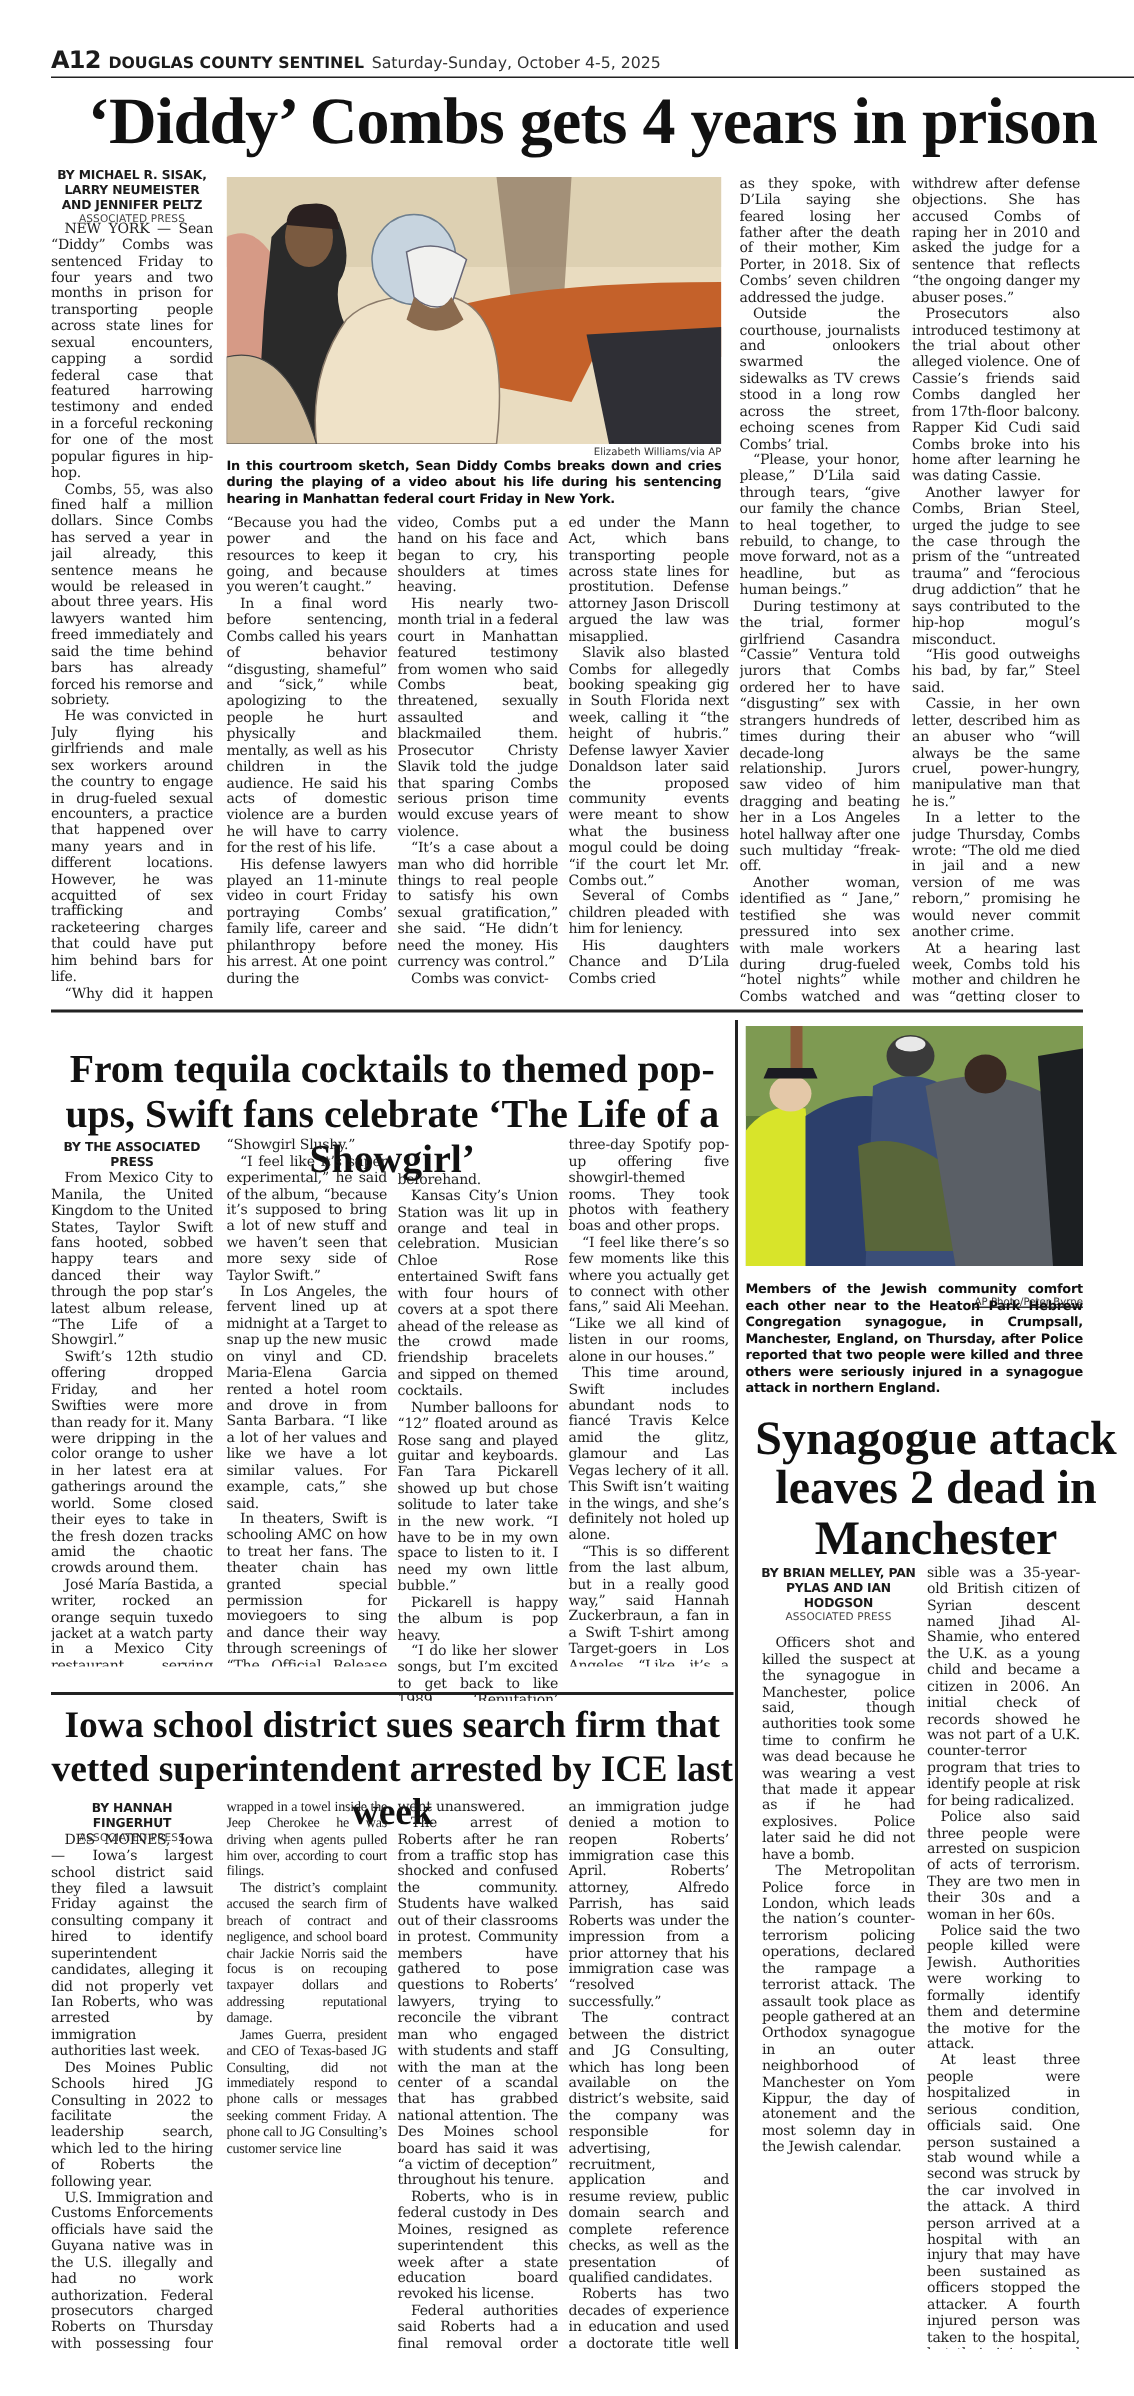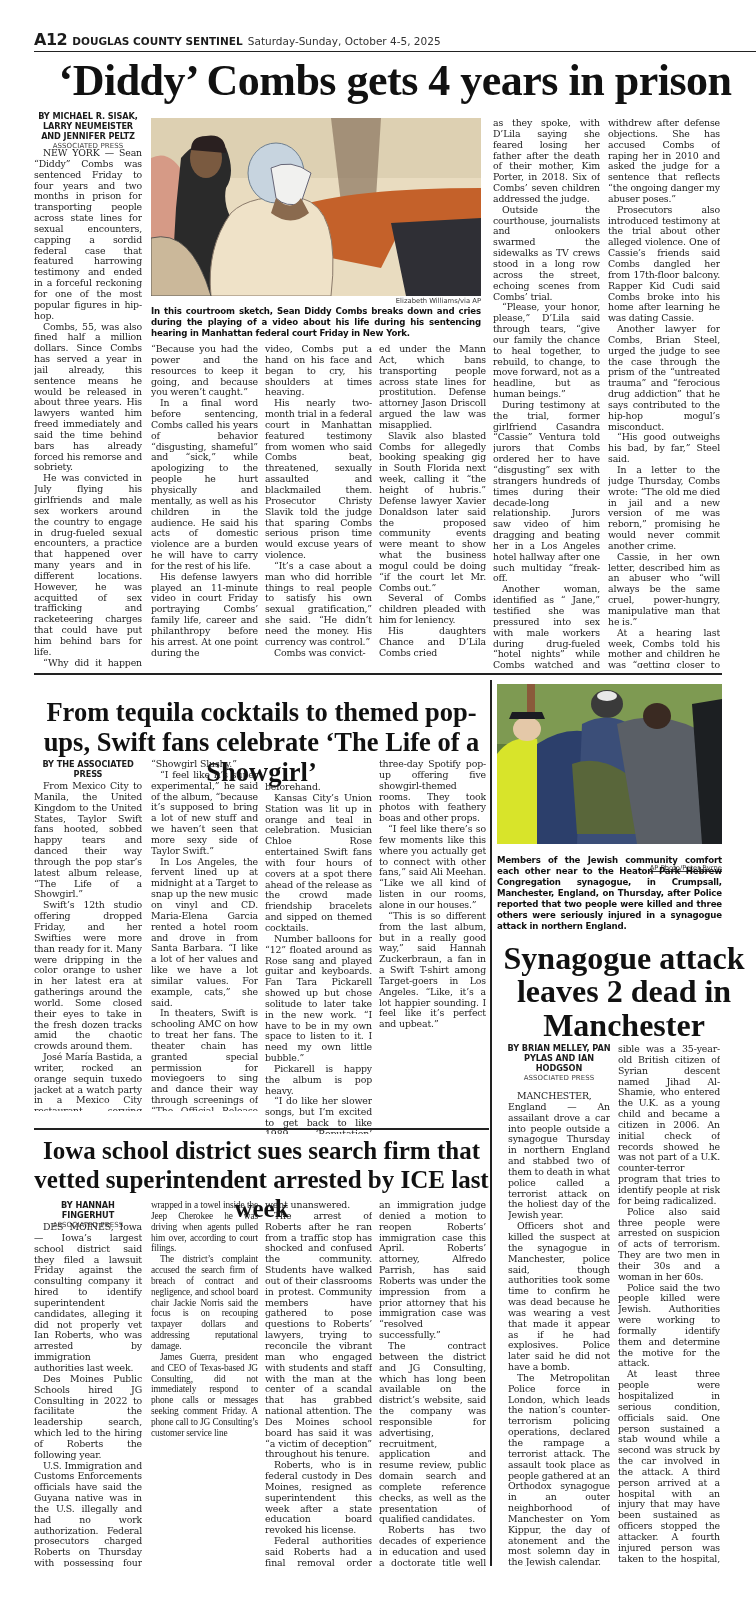--- a/index.html
+++ b/index.html
@@ -101,22 +101,22 @@
   <p>“Please, your honor, please,” D’Lila said through tears, “give our family the chance to heal together, to rebuild, to change, to move forward, not as a headline, but as human beings.”</p>
   <p>During testimony at the trial, former girlfriend Casandra “Cassie” Ventura told jurors that Combs ordered her to have “disgusting” sex with strangers hundreds of times during their decade-long relationship. Jurors saw video of him dragging and beating her in a Los Angeles hotel hallway after one such multiday “freak-off.</p>
   <p>Another woman, identified as “ Jane,” testified she was pressured into sex with male workers during drug-fueled “hotel nights” while Combs watched and sometimes filmed.</p>
 
 </div>
 <div class="abs col" style="left:608px;top:118px;width:112px;height:550px;">
   <p class="cont">withdrew after defense objections. She has accused Combs of raping her in 2010 and asked the judge for a sentence that reflects “the ongoing danger my abuser poses.”</p>
   <p>Prosecutors also introduced testimony at the trial about other alleged violence. One of Cassie’s friends said Combs dangled her from 17th-floor balcony. Rapper Kid Cudi said Combs broke into his home after learning he was dating Cassie.</p>
   <p>Another lawyer for Combs, Brian Steel, urged the judge to see the case through the prism of the “untreated trauma” and “ferocious drug addiction” that he says contributed to the hip-hop mogul’s misconduct.</p>
   <p>“His good outweighs his bad, by far,” Steel said.</p>
+  <p>Cassie, in her own letter, described him as an abuser who “will always be the same cruel, power-hungry, manipulative man that he is.”</p>
   <p>In a letter to the judge Thursday, Combs wrote: “The old me died in jail and a new version of me was reborn,” promising he would never commit another crime.</p>
-  <p>Cassie, in her own letter, described him as an abuser who “will always be the same cruel, power-hungry, manipulative man that he is.”</p>
   <p>At a hearing last week, Combs told his mother and children he was “getting closer to going home.”</p>
 </div>
 
 <div class="abs rule-h" style="left:34px;top:673px;width:688px;"></div>
 
 <h2 class="abs hed hed-swift">From tequila cocktails to themed pop-ups, Swift fans celebrate ‘The Life of a Showgirl’</h2>
 
 <div class="abs byline" style="left:34px;top:760px;width:108px;">
   <span class="names">BY THE ASSOCIATED PRESS</span>
 </div>
@@ -136,20 +136,21 @@
   <p class="cont">beforehand.</p>
   <p>Kansas City’s Union Station was lit up in orange and teal in celebration. Musician Chloe Rose entertained Swift fans with four hours of covers at a spot there ahead of the release as the crowd made friendship bracelets and sipped on themed cocktails.</p>
   <p>Number balloons for “12” floated around as Rose sang and played guitar and keyboards. Fan Tara Pickarell showed up but chose solitude to later take in the new work. “I have to be in my own space to listen to it. I need my own little bubble.”</p>
   <p>Pickarell is happy the album is pop heavy.</p>
   <p>“I do like her slower songs, but I’m excited to get back to like 1989 ‘Reputation’ vibes,” she said.</p>
 
 </div>
 <div class="abs col" style="left:379px;top:759px;width:107px;height:352px;">
   <p class="cont">three-day Spotify pop-up offering five showgirl-themed rooms. They took photos with feathery boas and other props.</p>
   <p>“I feel like there’s so few moments like this where you actually get to connect with other fans,” said Ali Meehan. “Like we all kind of listen in our rooms, alone in our houses.”</p>
+  <p>This time around, Swift includes abundant nods to fiancé Travis Kelce amid the glitz, glamour and Las Vegas lechery of it all. This Swift isn’t waiting in the wings, and she’s definitely not holed up alone.</p>
   <p>“This is so different from the last album, but in a really good way,” said Hannah Zuckerbraun, a fan in a Swift T-shirt among Target-goers in Los Angeles. “Like, it’s a lot happier sounding. I feel like it’s perfect and upbeat.”</p>
 </div>
 
 <div class="abs rule-v" style="left:490px;top:680px;height:886px;"></div>
 <div class="abs rule-h" style="left:34px;top:1128px;width:455px;"></div>
 
 <div class="abs photo" style="left:497px;top:684px;width:225px;height:160px;">
   <svg width="225" height="160" viewBox="0 0 225 160">
     <rect width="225" height="160" fill="#5d7a3c"></rect>
     <rect x="0" y="0" width="225" height="60" fill="#7e9a52"></rect>
@@ -171,21 +172,20 @@
 <div class="abs caption" style="left:497px;top:855px;width:225px;">Members of the Jewish community comfort each other near to the Heaton Park Hebrew Congregation synagogue, in Crumpsall, Manchester, England, on Thursday, after Police reported that two people were killed and three others were seriously injured in a synagogue attack in northern England.</div>
 
 <h2 class="abs hed hed-syn">Synagogue attack leaves 2 dead in Manchester</h2>
 
 <div class="abs byline" style="left:505px;top:1044px;width:108px;">
   <span class="names">BY BRIAN MELLEY, PAN PYLAS AND IAN HODGSON</span>
   <span class="agency">ASSOCIATED PRESS</span>
 </div>
 
 <div class="abs col" style="left:508px;top:1091px;width:102px;height:475px;">
-  <p>MANCHESTER, England — An assailant drove a car into people outside a synagogue Thursday in northern England and stabbed two of them to death in what police called a terrorist attack on the holiest day of the Jewish year.</p>
   <p>Officers shot and killed the suspect at the synagogue in Manchester, police said, though authorities took some time to confirm he was dead because he was wearing a vest that made it appear as if he had explosives. Police later said he did not have a bomb.</p>
   <p>The Metropolitan Police force in London, which leads the nation’s counter-terrorism policing operations, declared the rampage a terrorist attack. The assault took place as people gathered at an Orthodox synagogue in an outer neighborhood of Manchester on Yom Kippur, the day of atonement and the most solemn day in the Jewish calendar.</p>
 
 </div>
 <div class="abs col" style="left:618px;top:1044px;width:102px;height:522px;">
   <p class="cont">sible was a 35-year-old British citizen of Syrian descent named Jihad Al-Shamie, who entered the U.K. as a young child and became a citizen in 2006. An initial check of records showed he was not part of a U.K. counter-terror program that tries to identify people at risk for being radicalized.</p>
   <p>Police also said three people were arrested on suspicion of acts of terrorism. They are two men in their 30s and a woman in her 60s.</p>
   <p>Police said the two people killed were Jewish. Authorities were working to formally identify them and determine the motive for the attack.</p>
   <p>At least three people were hospitalized in serious condition, officials said. One person sustained a stab wound while a second was struck by the car involved in the attack. A third person arrived at a hospital with an injury that may have been sustained as officers stopped the attacker. A fourth injured person was taken to the hospital, but their injuries and condition were not available.</p>
 </div>

